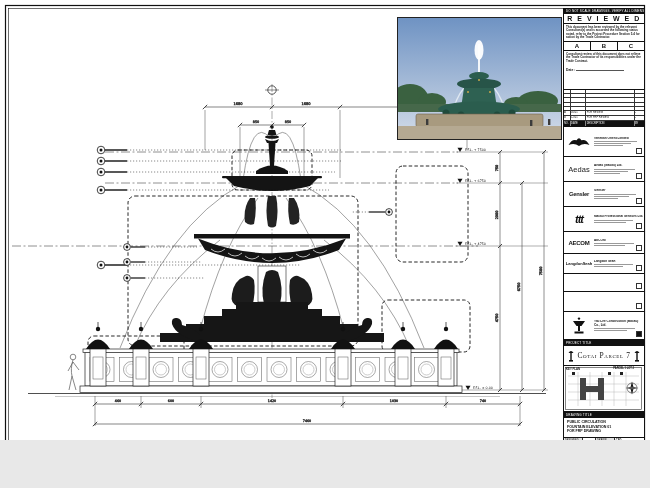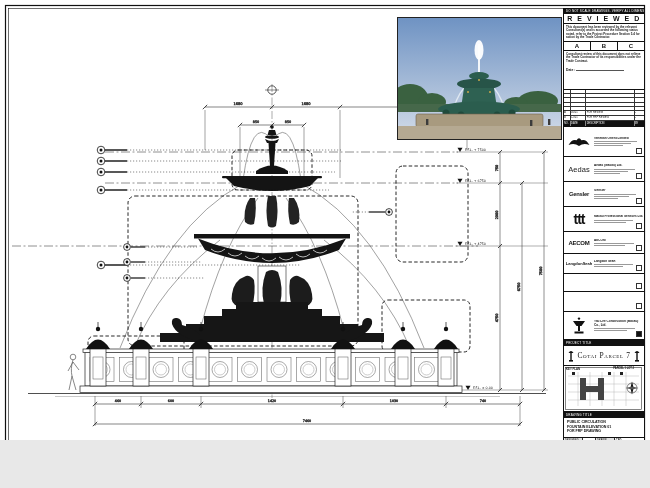--- a/index.html
+++ b/index.html
@@ -31,21 +31,21 @@
   .rrow div{border-right:.6px solid #333;overflow:hidden;white-space:nowrap;}
   .rc1{width:8%;} .rc2{width:18%;} .rc3{width:62%;padding-left:1px;} .rc4{width:12%;border-right:none!important;}
   .rhead{background:#111;color:#fff;height:5px;line-height:5px;border-bottom:none;}
   .rhead div{border-right:.6px solid #888;color:#fff;}
 
   .cons{display:flex;align-items:center;padding:1px 2px;}
   .logo{width:26px;flex-shrink:0;display:flex;align-items:center;justify-content:center;overflow:hidden;}
   .lt{font-weight:bold;color:#111;white-space:nowrap;}
   .lt-aedas{font-size:7.5px;font-weight:normal;color:#222;}
   .lt-gensler{font-size:5.8px;letter-spacing:-.2px;}
-  .lt-ttt{font-size:14px;letter-spacing:-1px;}
+  .lt-ttt{font-size:11px;font-style:italic;letter-spacing:-1px;}
   .lt-aecom{font-size:6px;letter-spacing:-.3px;}
   .lt-ls{font-size:4px;}
   .cinfo{flex:1;padding-left:2px;}
   .cname{font-size:3.1px;font-weight:bold;line-height:3.6px;white-space:nowrap;overflow:hidden;}
   .bars i{display:block;height:.9px;background:#9a9a9a;margin-top:1.1px;}
   .chk{position:absolute;right:2px;bottom:2px;width:4.5px;height:4.5px;border:.6px solid #333;}
 
   .projname{display:flex;align-items:center;justify-content:center;gap:3px;height:19px;}
   .projname .nm{font-family:"Liberation Serif", serif;font-variant-caps:small-caps;
                 font-size:7.5px;letter-spacing:.6px;white-space:nowrap;}

